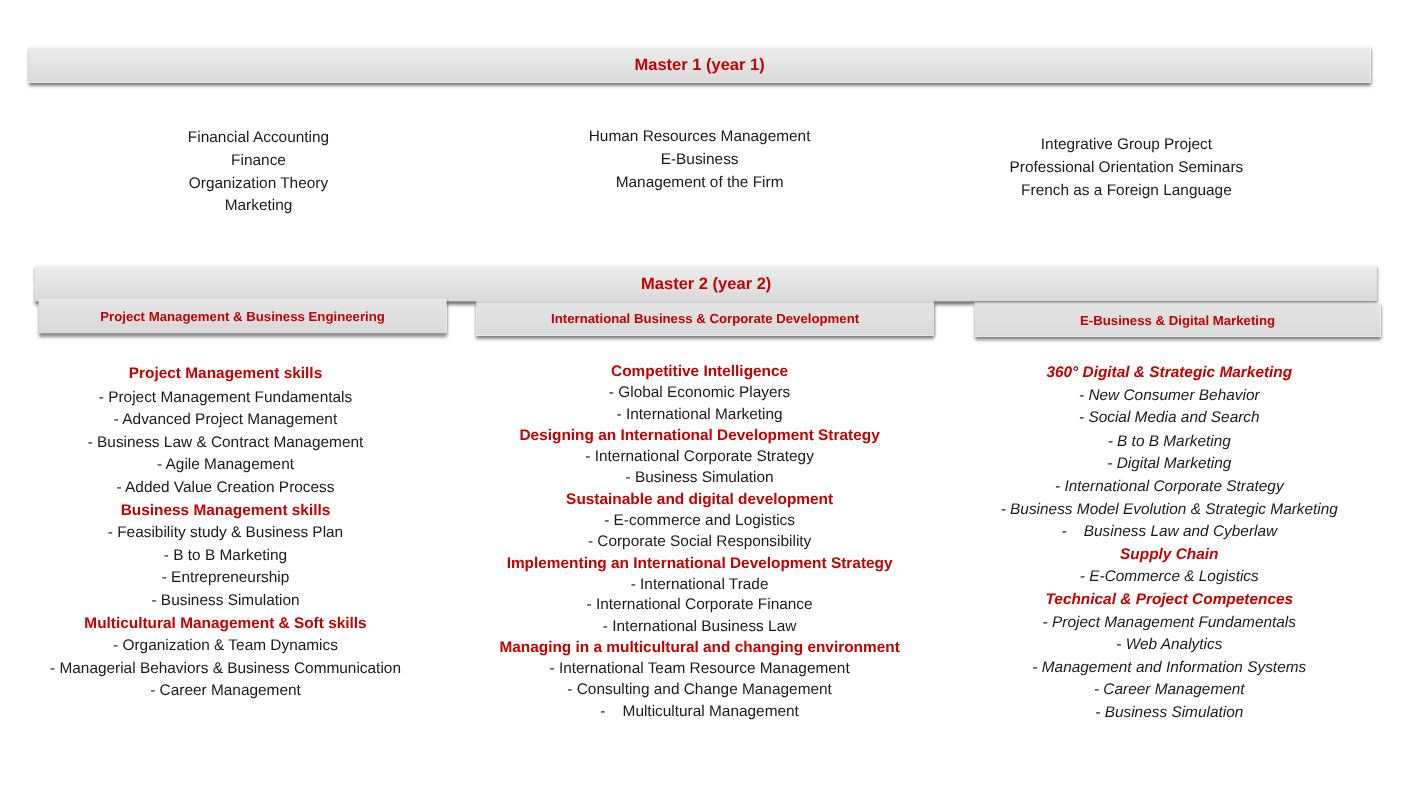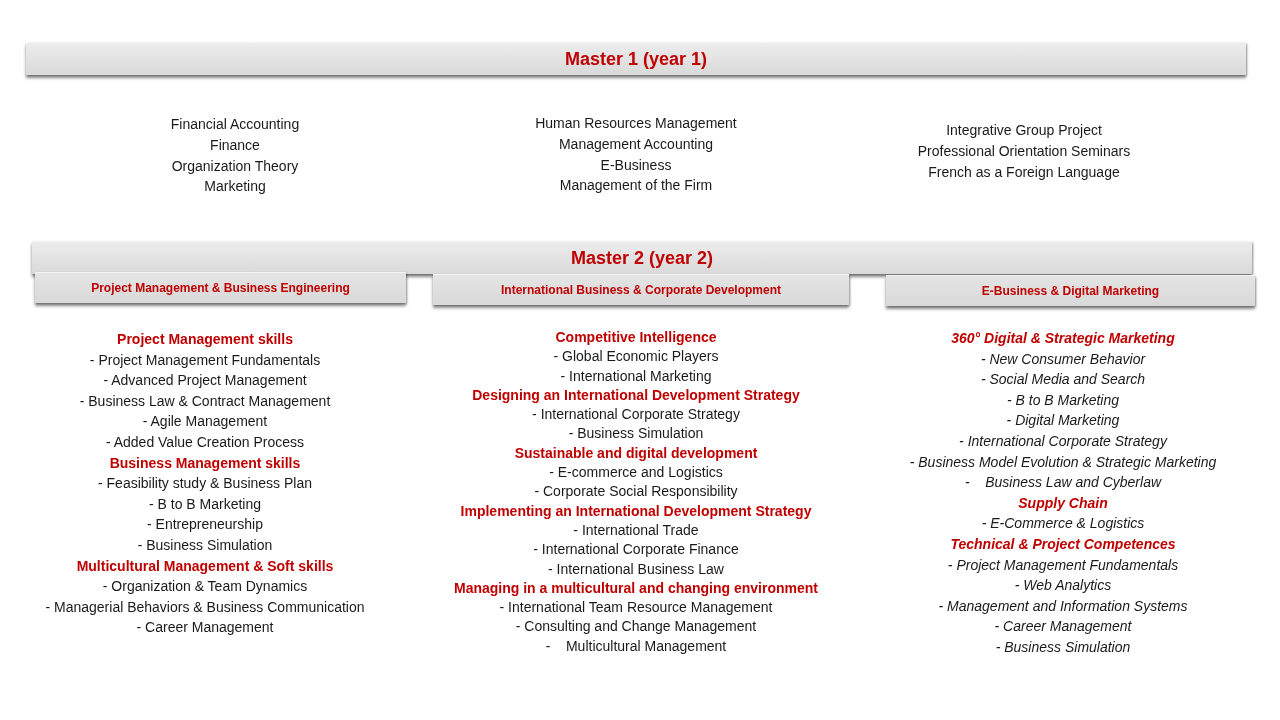--- a/index.html
+++ b/index.html
@@ -21,21 +21,21 @@
       border-top: 1px solid #f4f4f4;
       box-shadow: 0 3px 3px rgba(0,0,0,0.45), 1px 1px 2px rgba(0,0,0,0.25);
       display: flex;
       align-items: center;
       justify-content: center;
       color: #c00000;
       font-weight: bold;
       box-sizing: border-box;
     }
     .bar-year {
-      font-size: 18px;
+      font-size: 15px;
       height: 33px;
     }
     .bar-track {
       font-size: 12px;
       height: 31px;
       background: linear-gradient(180deg, #e4e4e4 0%, #d9d9d9 100%);
       white-space: nowrap;
     }
     .course-list {
       position: absolute;
@@ -69,21 +69,20 @@
 
 <div class="course-list" style="left:135px; top:114px; width:200px;">
   <span class="line">Financial Accounting</span>
   <span class="line">Finance</span>
   <span class="line">Organization Theory</span>
   <span class="line">Marketing</span>
 </div>
 
 <div class="course-list" style="left:486px; top:113px; width:300px;">
   <span class="line">Human Resources Management</span>
-  <span class="line">Management Accounting</span>
   <span class="line">E-Business</span>
   <span class="line">Management of the Firm</span>
 </div>
 
 <div class="course-list" style="left:874px; top:120px; width:300px;">
   <span class="line">Integrative Group Project</span>
   <span class="line">Professional Orientation Seminars</span>
   <span class="line">French as a Foreign Language</span>
 </div>
 

